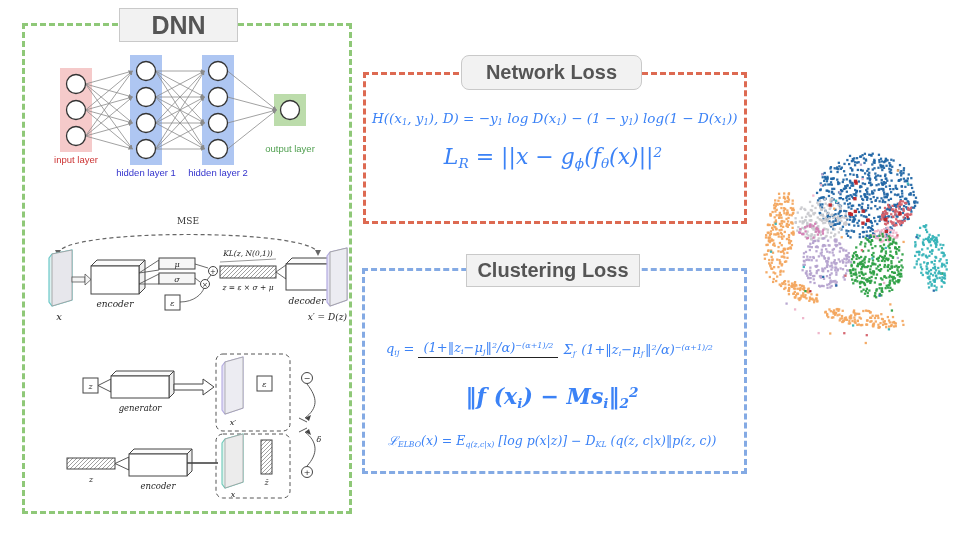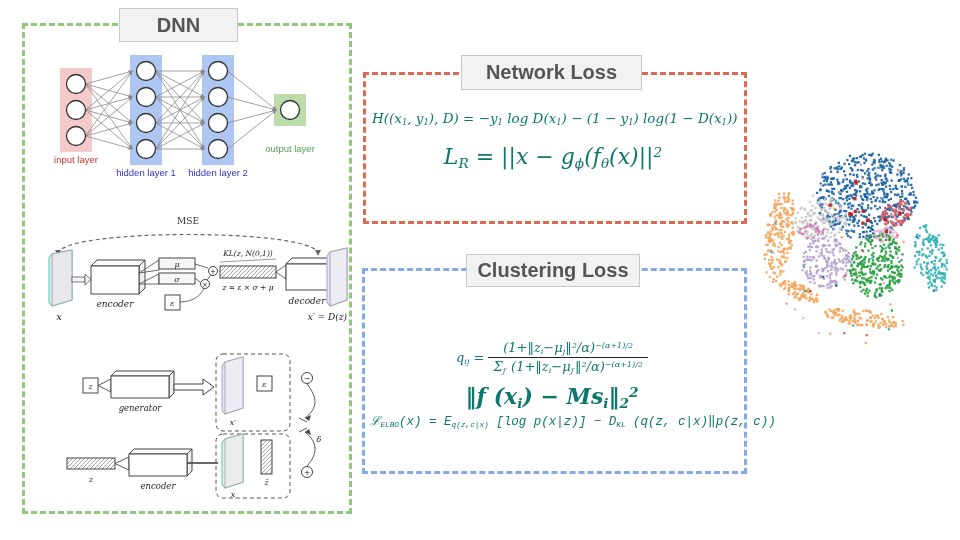--- a/index.html
+++ b/index.html
@@ -7,37 +7,37 @@
           font-family:"Liberation Sans",sans-serif;}
   
   .panel{position:absolute;border-style:dashed;background:transparent;}
   .panel.green{left:22px;top:23px;width:324px;height:485px;border:3px dashed #8fc878;}
   .panel.orange{left:363px;top:72px;width:378px;height:146px;border:3px dashed #dd6a52;}
   .panel.blue{left:362px;top:268px;width:379px;height:200px;border:3px dashed #84aae4;}
   
   .tag{position:absolute;background:#f2f2f2;border:1px solid #c9c9c9;color:#555;
        display:flex;align-items:center;justify-content:center;
        font-weight:bold;z-index:5;}
-  .tag.dnn{left:119px;top:8px;width:117px;height:32px;font-size:20px;}
-  .tag.netloss{left:461px;top:55px;width:179px;height:33px;font-size:20px;}
+  .tag.dnn{left:119px;top:8px;width:117px;height:32px;font-size:25px;}
+  .tag.netloss{left:461px;top:55px;width:179px;height:33px;font-size:20px;border-radius:8px;}
   .tag.clusloss{left:466px;top:254px;width:172px;height:31px;font-size:20px;text-align:center;}
   
-  .eq{position:absolute;color:#0f766e;font-family:"DejaVu Serif",serif;font-style:italic;
+  .eq{position:absolute;color:#3b82f6;font-family:"DejaVu Serif",serif;font-style:italic;
       text-align:center;white-space:nowrap;}
   .eq .s-sub{font-size:0.62em;font-style:italic;vertical-align:-0.28em;}
   .eq .s-sup{font-size:0.62em;font-style:italic;vertical-align:0.5em;}
   .eq-net1{left:372px;top:110px;width:362px;font-size:13.5px;}
   .eq-net2{left:372px;top:144px;width:362px;font-size:22px;}
   .eq-q{left:372px;top:296px;width:360px;font-size:13px;display:flex;
         align-items:center;justify-content:center;gap:4px;margin-top:44px;}
-  .frac{display:inline-flex;flex-direction:column;text-align:center;}
+  .frac{display:inline-flex;flex-direction:row;text-align:center;align-items:flex-end;}
   .frac .num{border-bottom:1.2px solid #222;padding:0 5px 1px 5px;}
   .frac .den{padding:1px 5px 0 5px;}
   .eq-m{left:372px;top:383px;width:360px;font-size:22px;font-weight:bold;}
-  .eq-elbo{left:370px;top:412px;width:364px;font-size:12.5px;font-family:Liberation Mono, monospace;}
+  .eq-elbo{left:370px;top:432px;width:364px;font-size:12.5px;}
   svg{position:absolute;display:block;}
   svg text{font-family:"DejaVu Serif",serif;}
   .nnlabel{font-family:"Liberation Sans",sans-serif;}
 </style>
 </head>
 <body>
 
 <div class="canvas">
 
   <div class="panel green"></div>

